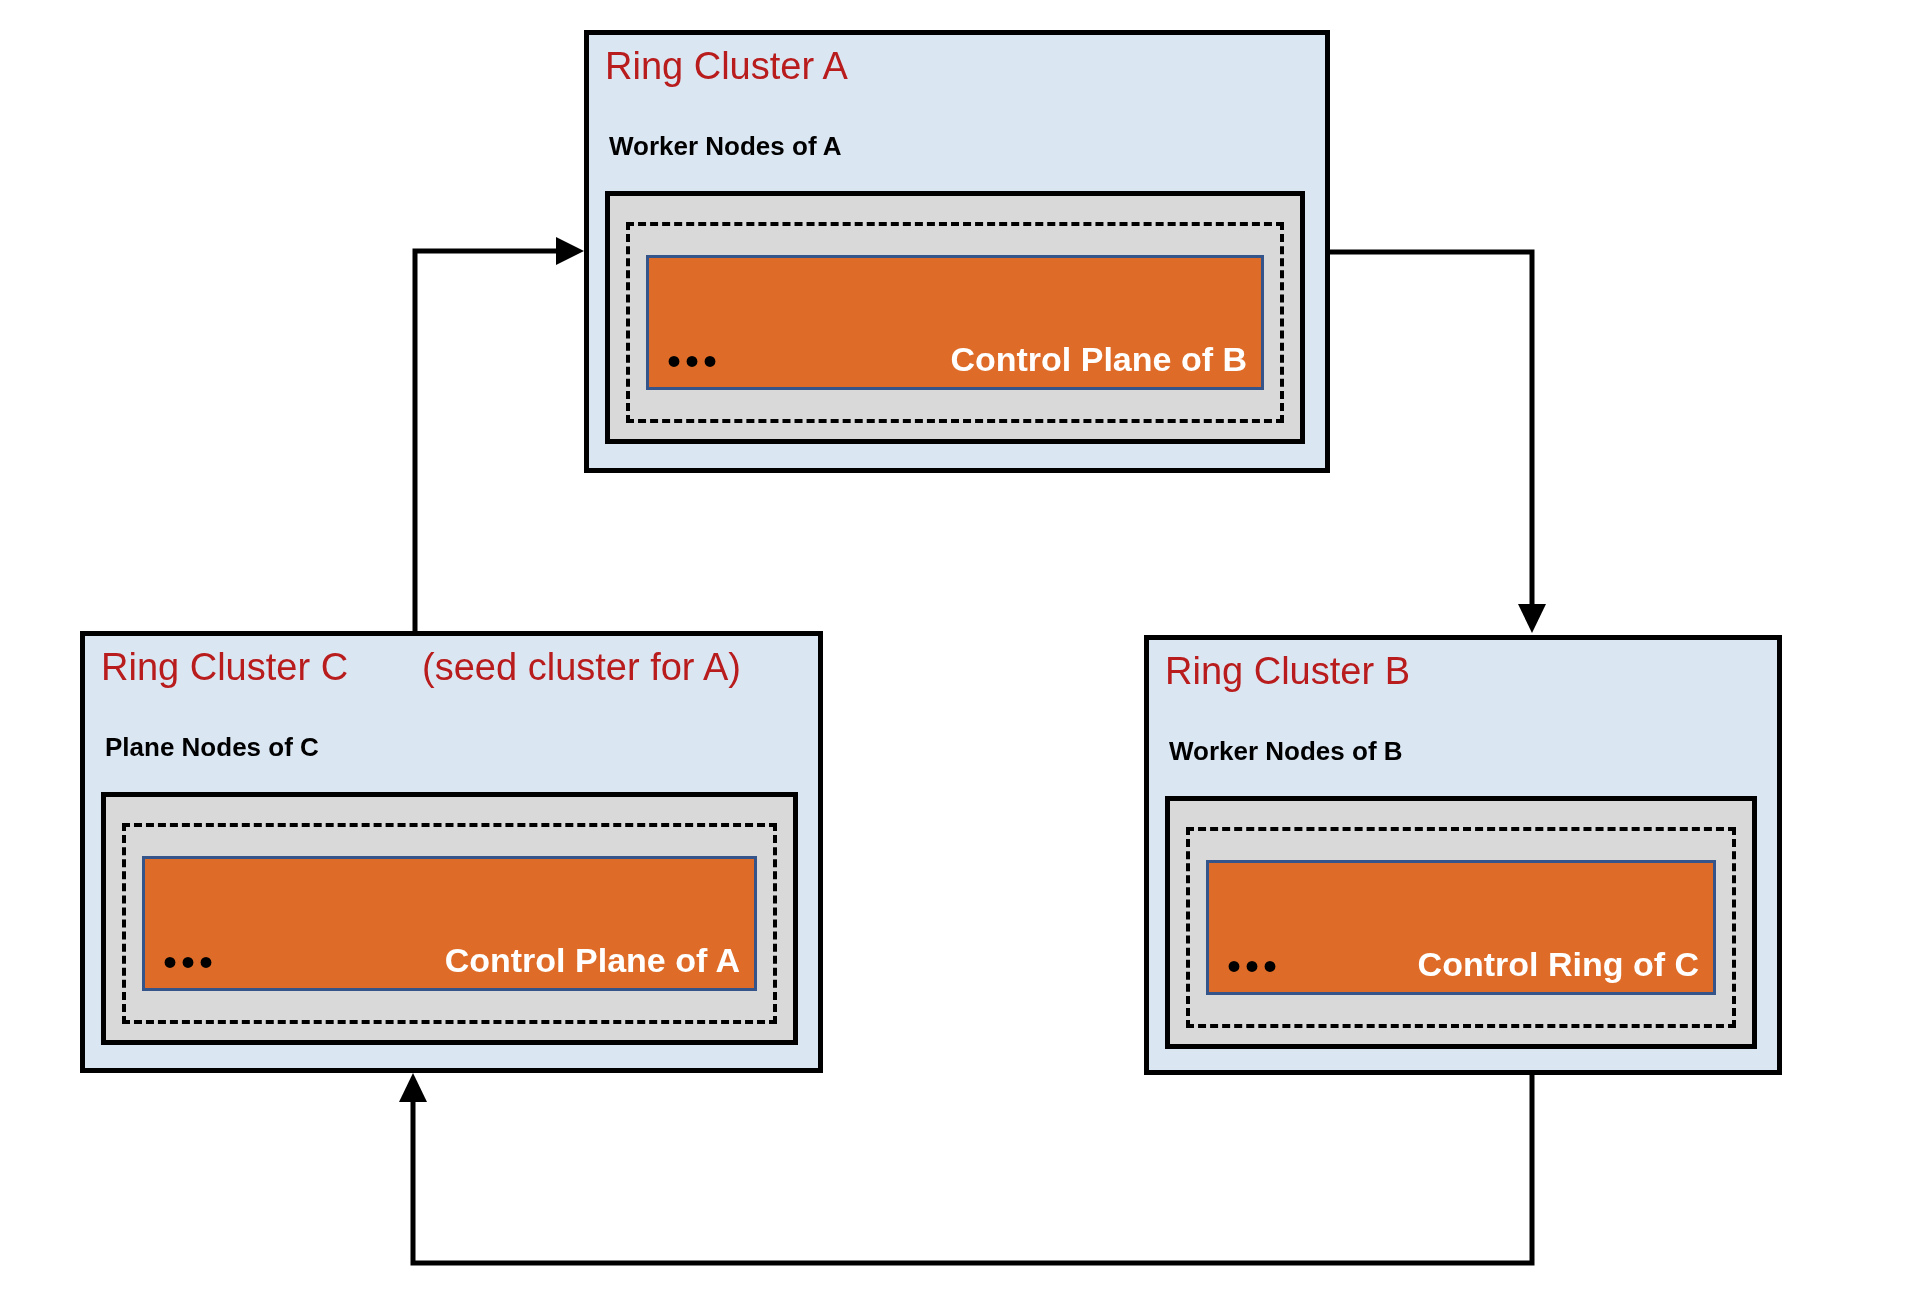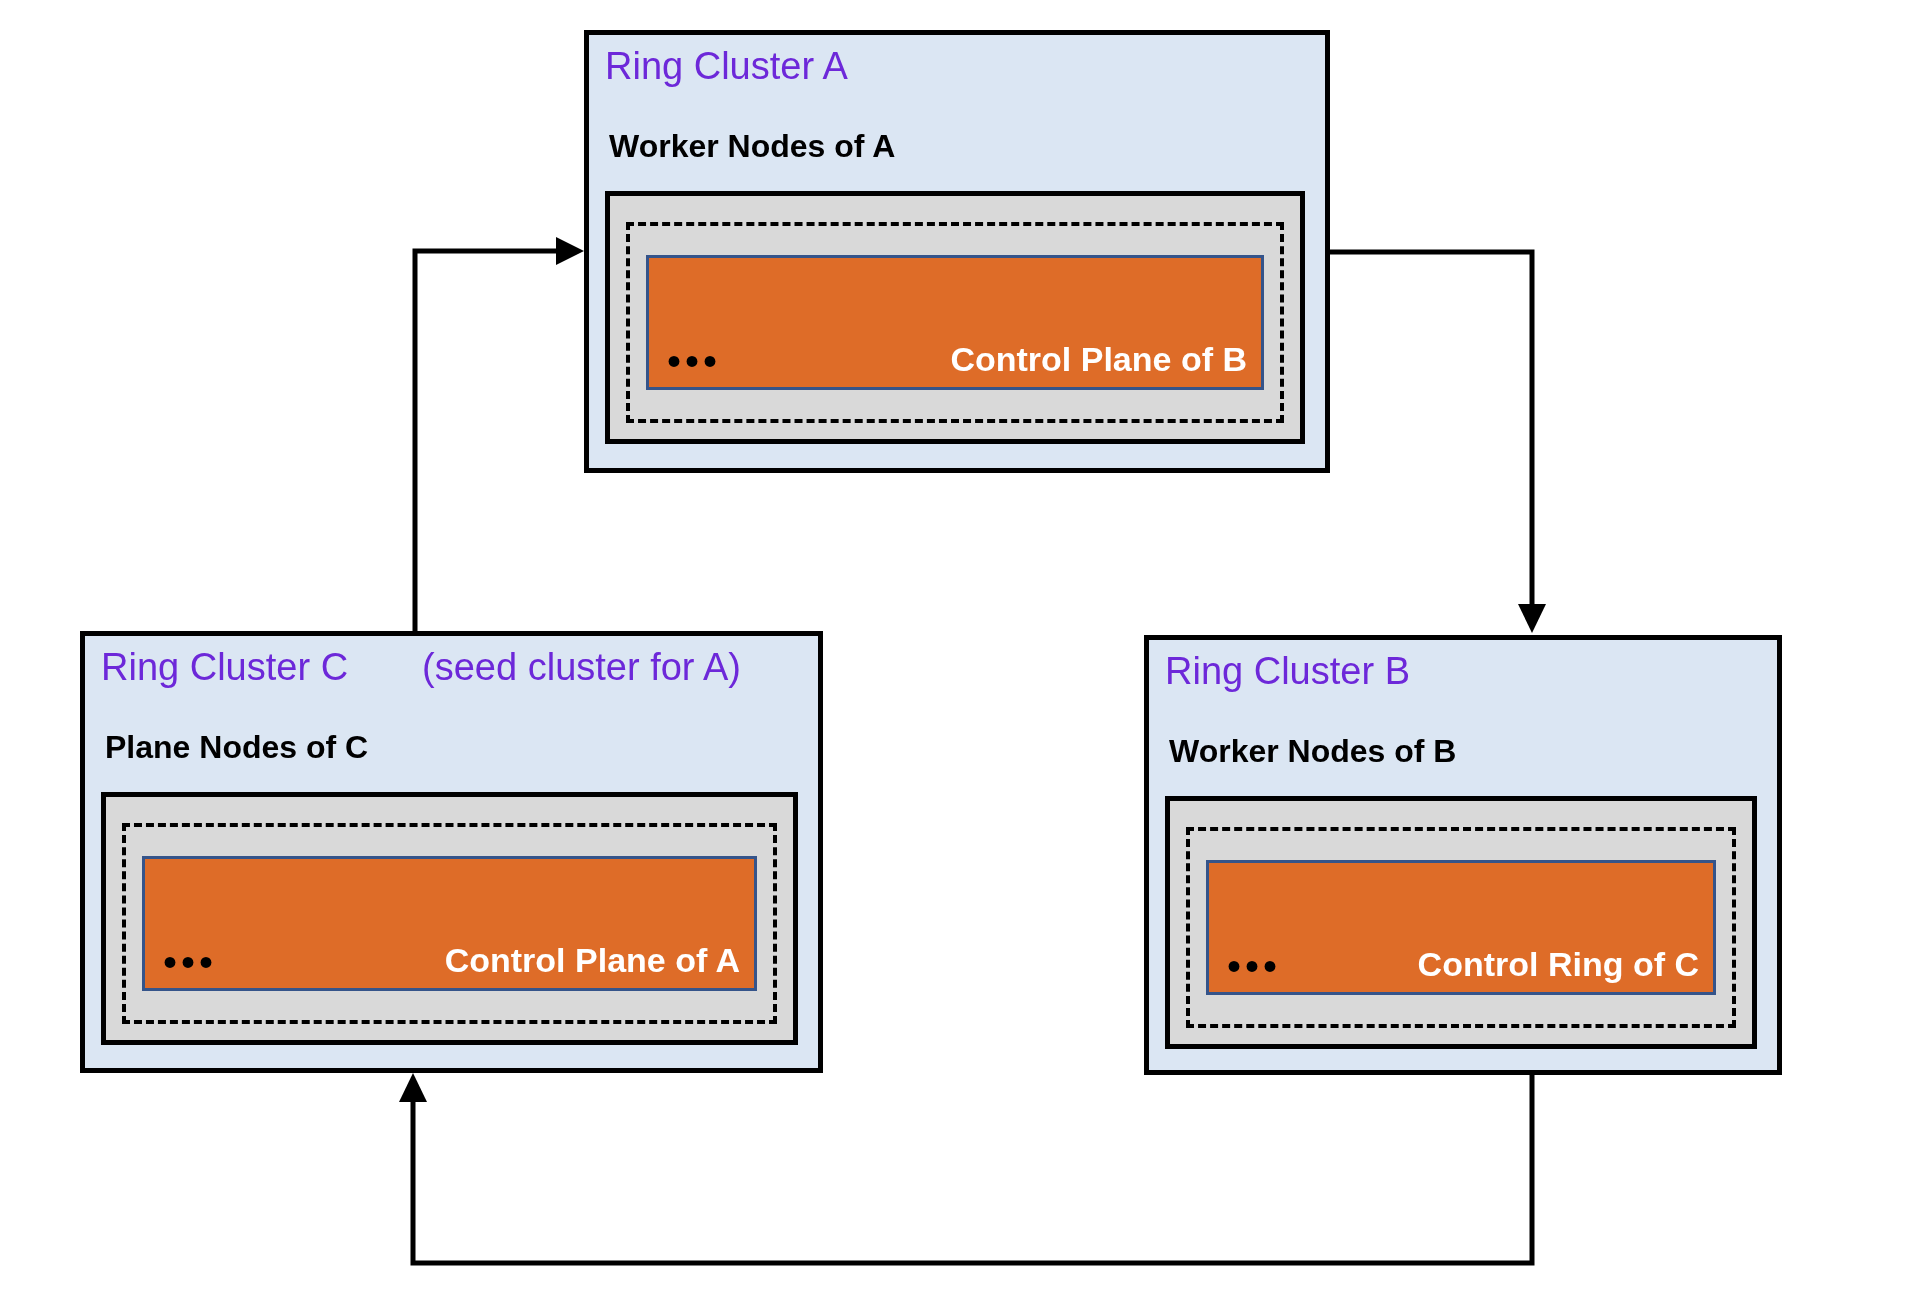--- a/index.html
+++ b/index.html
@@ -24,27 +24,27 @@
   #cluster-a { left: 584px; top: 30px;  width: 746px; height: 443px; }
   #cluster-c { left: 37px;  top: 631px; width: 743px; height: 442px; margin-left: 43px; }
   #cluster-b { left: 1144px;top: 635px; width: 638px; height: 440px; }
 
   .cluster-title {
     display: flex;
     gap: 74px;
     margin: 8px 0 0 16px;
     font-size: 38px;
     line-height: 46px;
-    color: #6d28d9;
+    color: #b91c1c;
     white-space: nowrap;
     align-items: flex-end;
   }
   .worker-label {
     margin: 42px 0 0 20px;
-    font-size: 32px;
+    font-size: 26px;
     line-height: 30px;
     font-weight: bold;
     color: #000000;
     white-space: nowrap;
   }
   .gray-box {
     box-sizing: border-box;
     margin: 30px 20px 0 16px;
     height: 253px;
     background: #d9d9d9;

